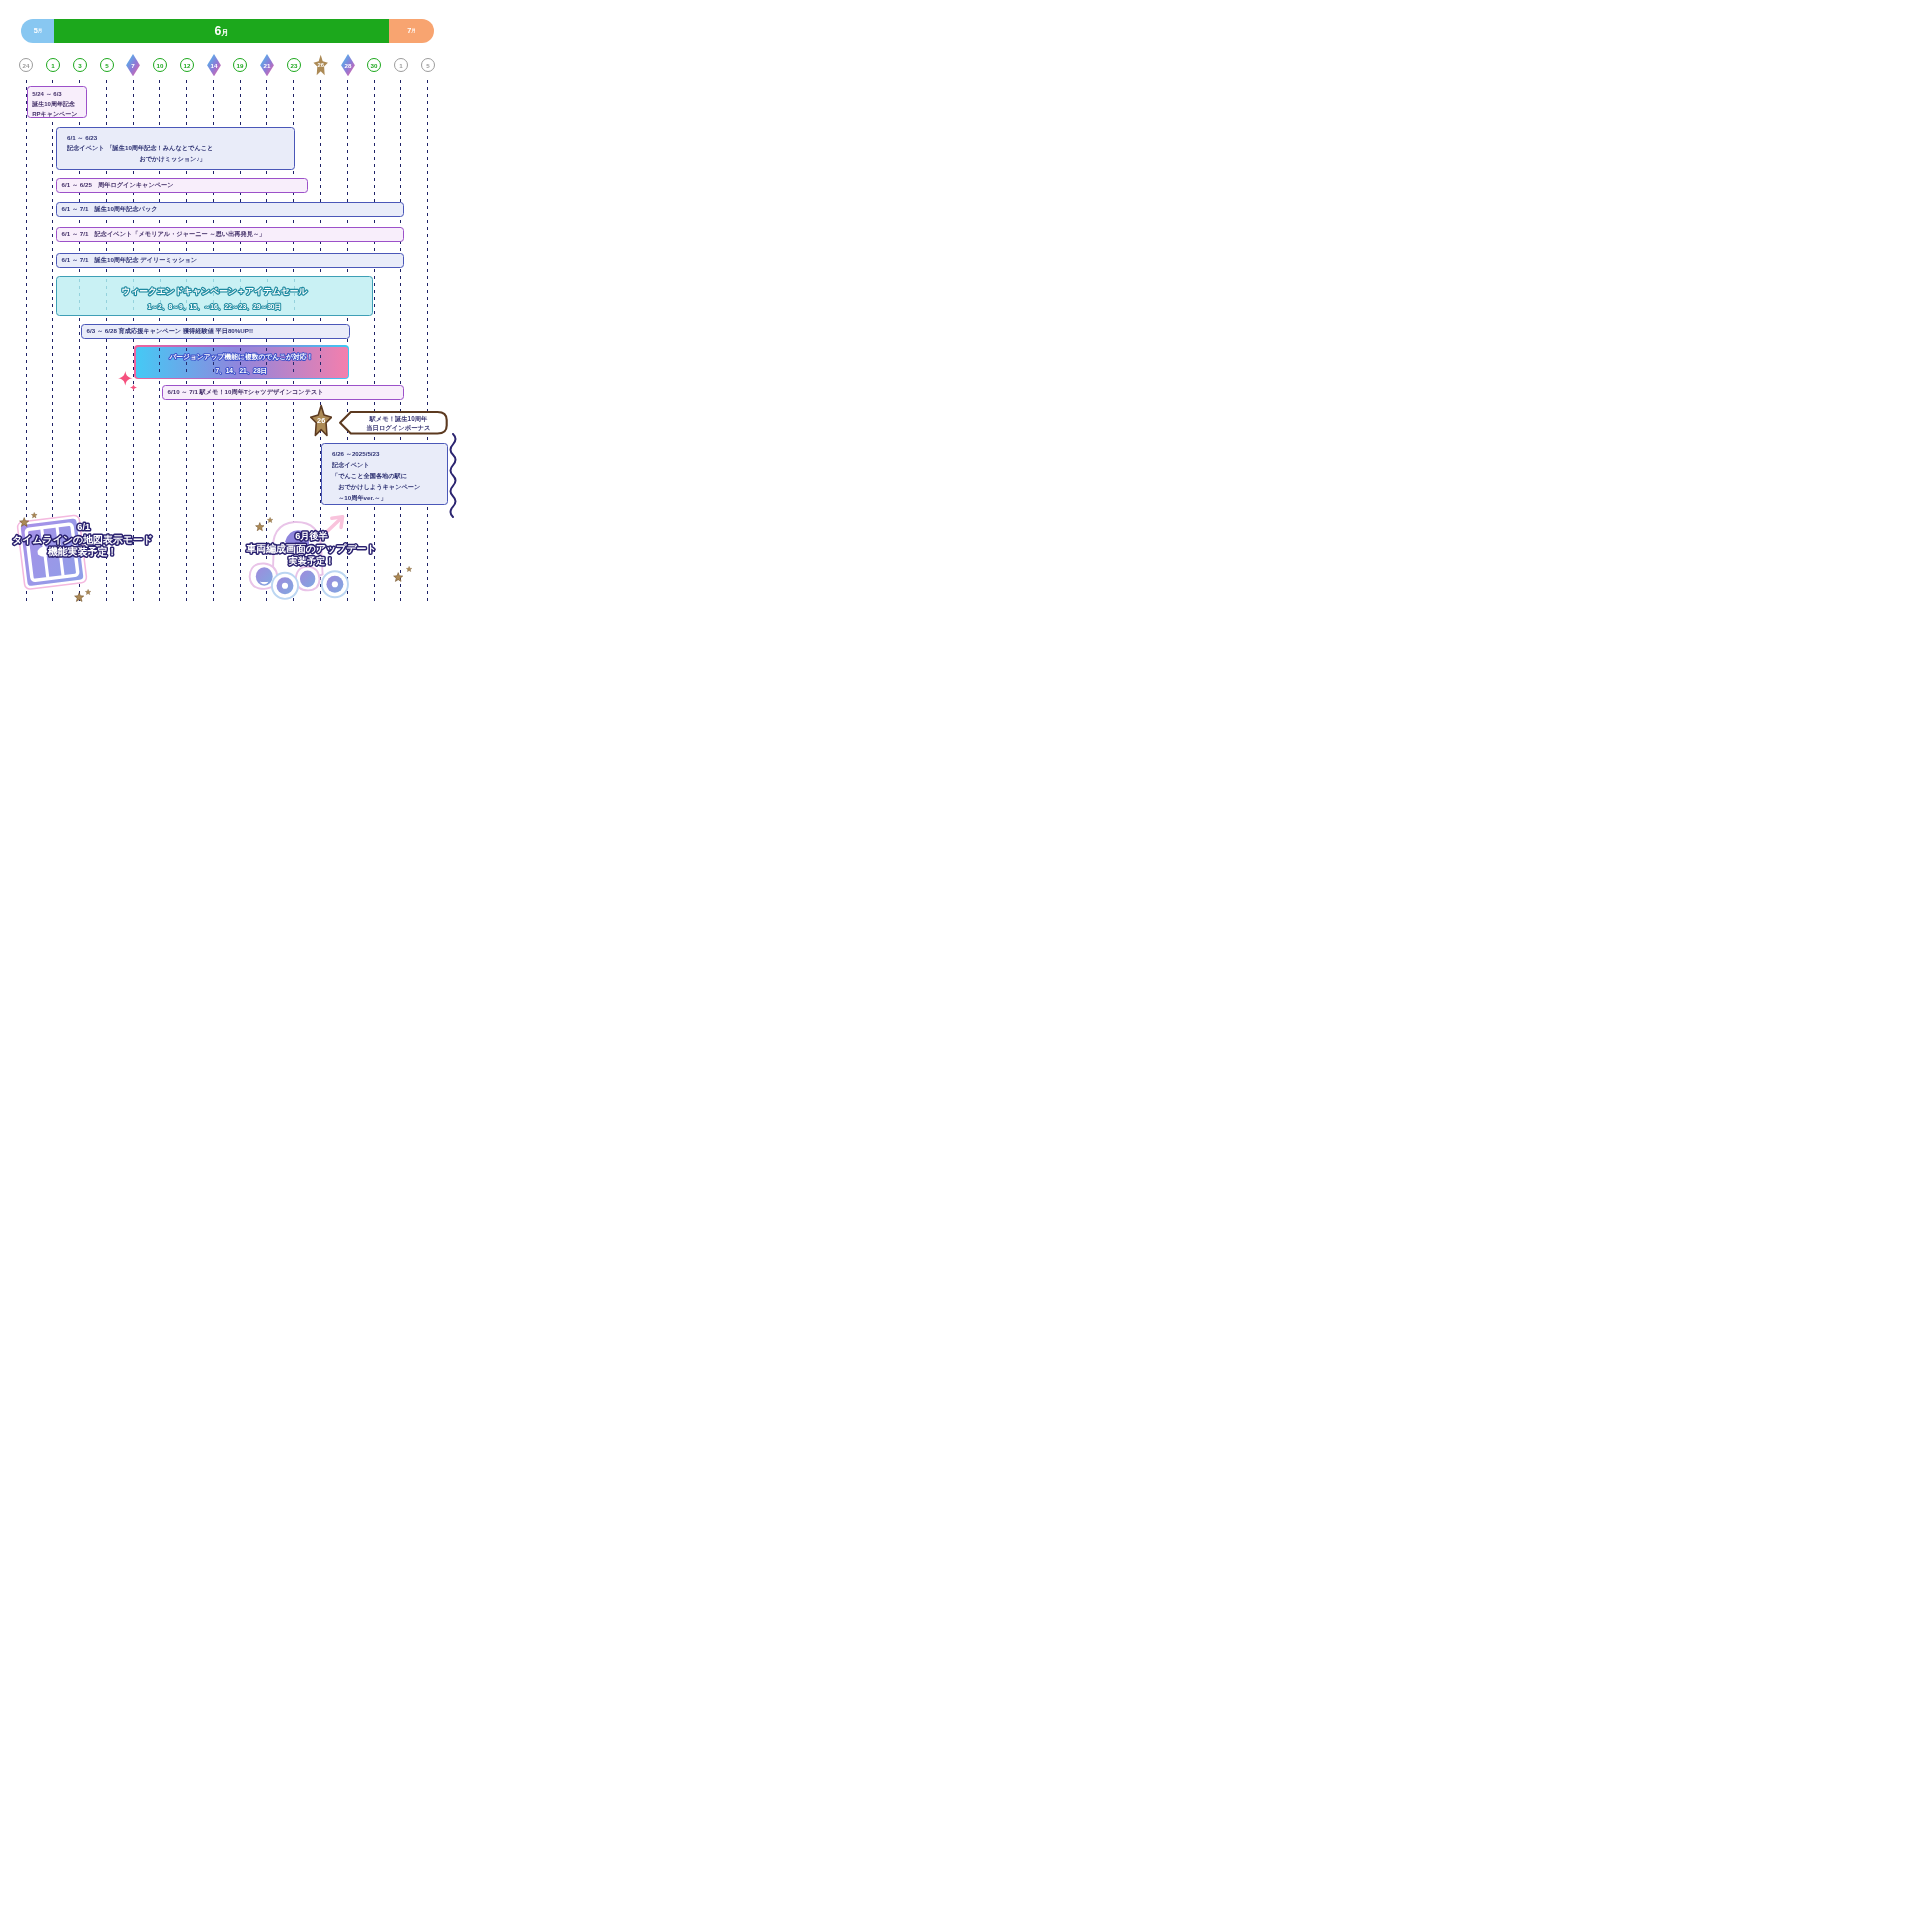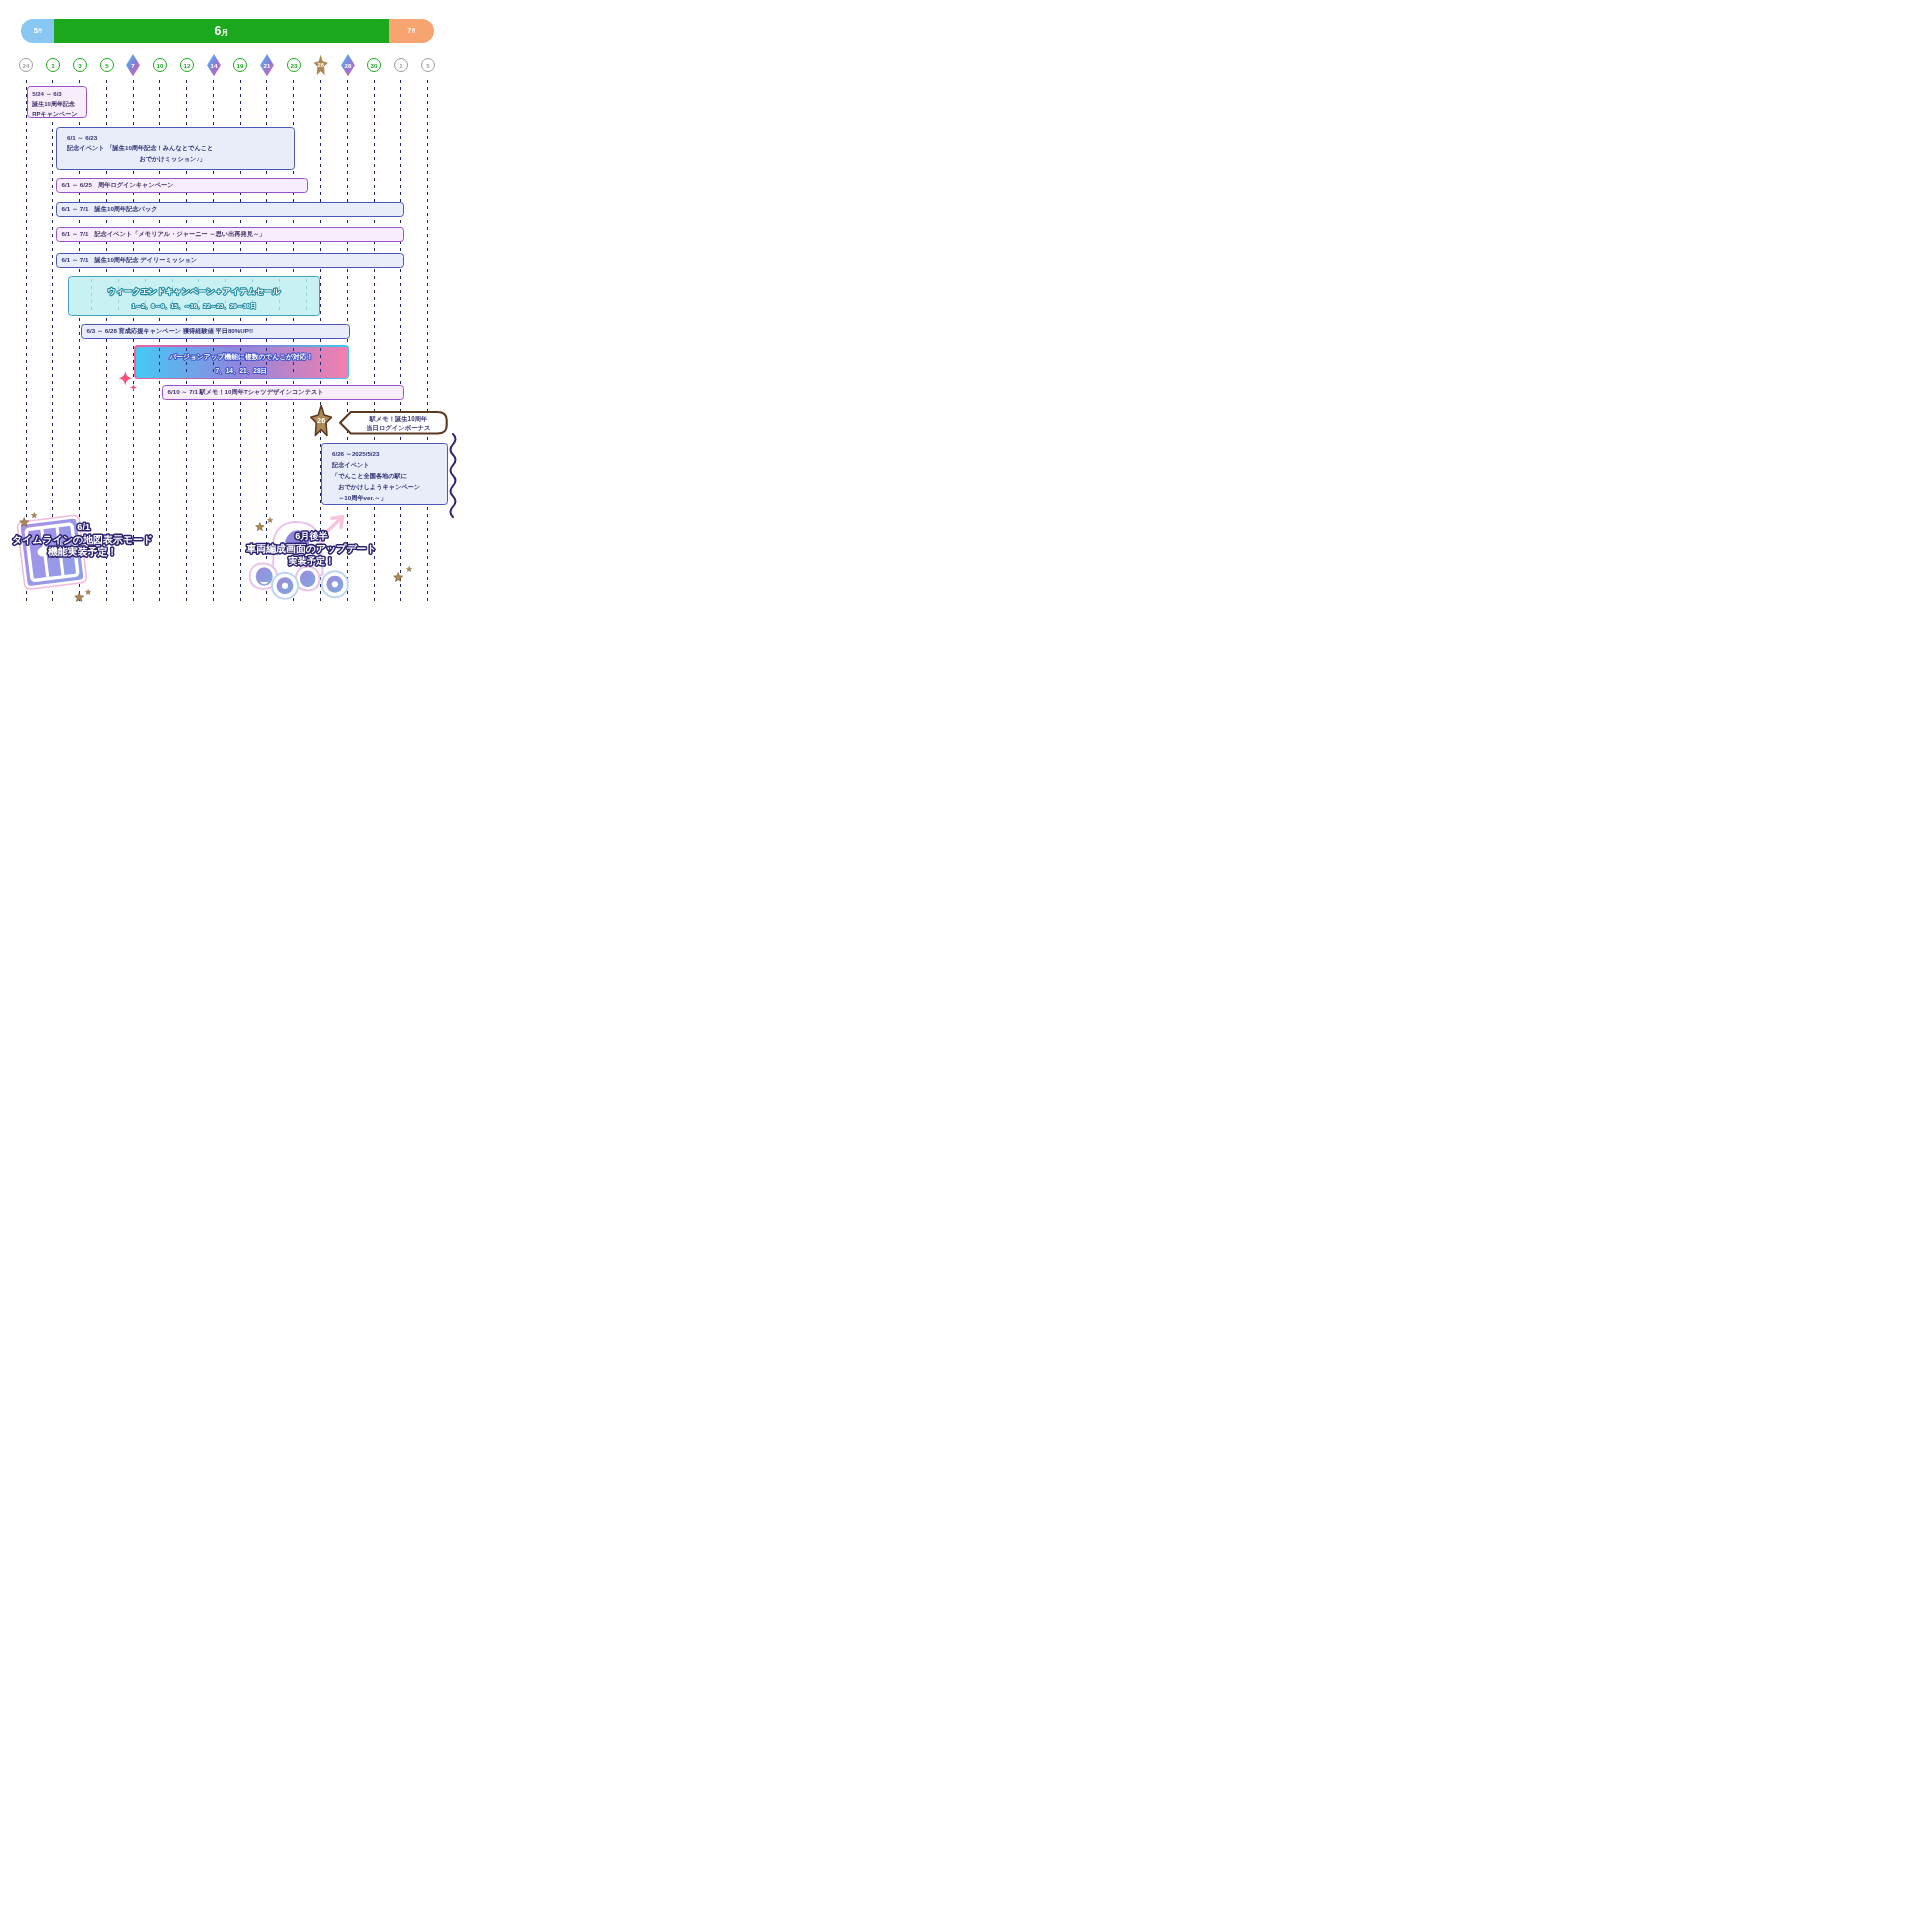--- a/index.html
+++ b/index.html
@@ -205,21 +205,21 @@
   </div>
 
   <div class="evt evt--purple single" style="left:56px;top:227px;width:348px;height:14.6px;">
     <div class="evt-line">6/1 ～ 7/1　記念イベント「メモリアル・ジャーニー ～思い出再発見～」</div>
   </div>
 
   <div class="evt evt--blue single" style="left:56px;top:253px;width:348px;height:14.6px;">
     <div class="evt-line">6/1 ～ 7/1　誕生10周年記念 デイリーミッション</div>
   </div>
 
-  <div class="evt evt--teal" style="left:68px;top:276px;width:252px;height:40px;">
+  <div class="evt evt--teal" style="left:56px;top:276px;width:317px;height:40px;">
     <div class="wdash" style="left:22.3px"></div>
       <div class="wdash" style="left:49px"></div>
       <div class="wdash" style="left:76px"></div>
     <div class="wdash" style="left:103px"></div>
       <div class="wdash" style="left:129px"></div>
       <div class="wdash" style="left:156px"></div>
     <div class="wdash" style="left:183px"></div>
       <div class="wdash" style="left:210px"></div>
       <div class="wdash" style="left:237px"></div>
     <svg class="evt-svg" viewBox="0 0 680 96">

